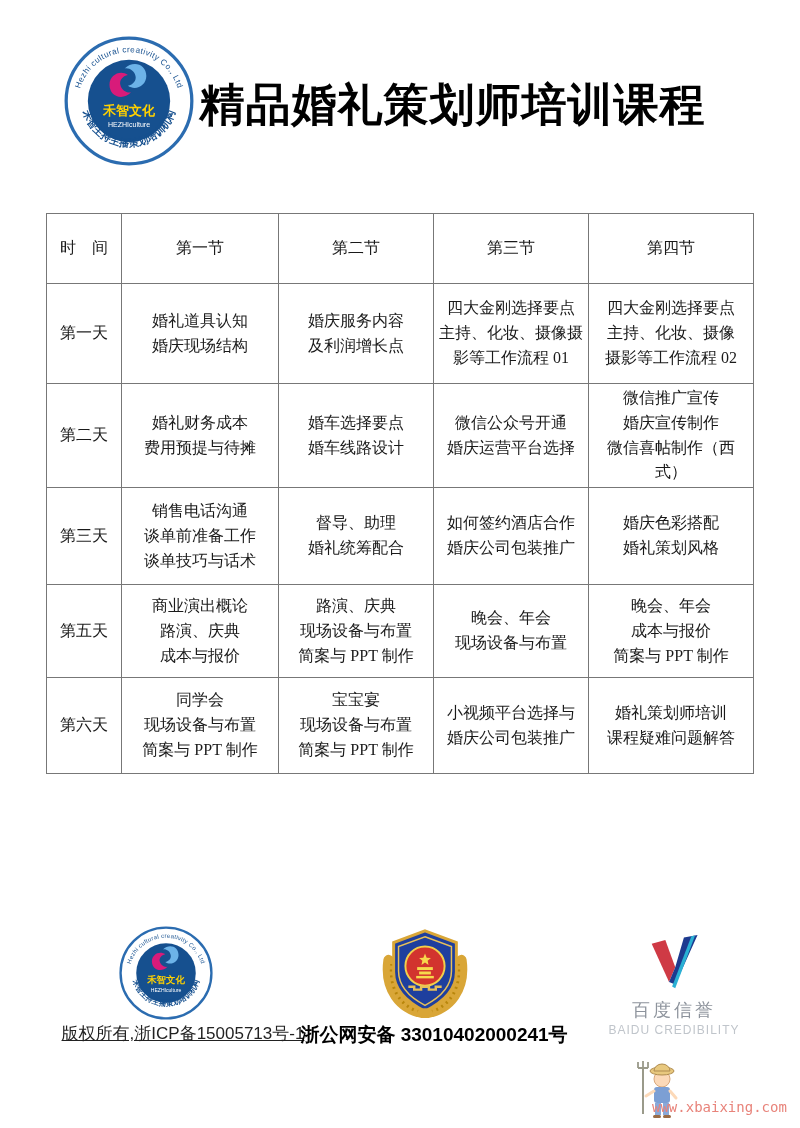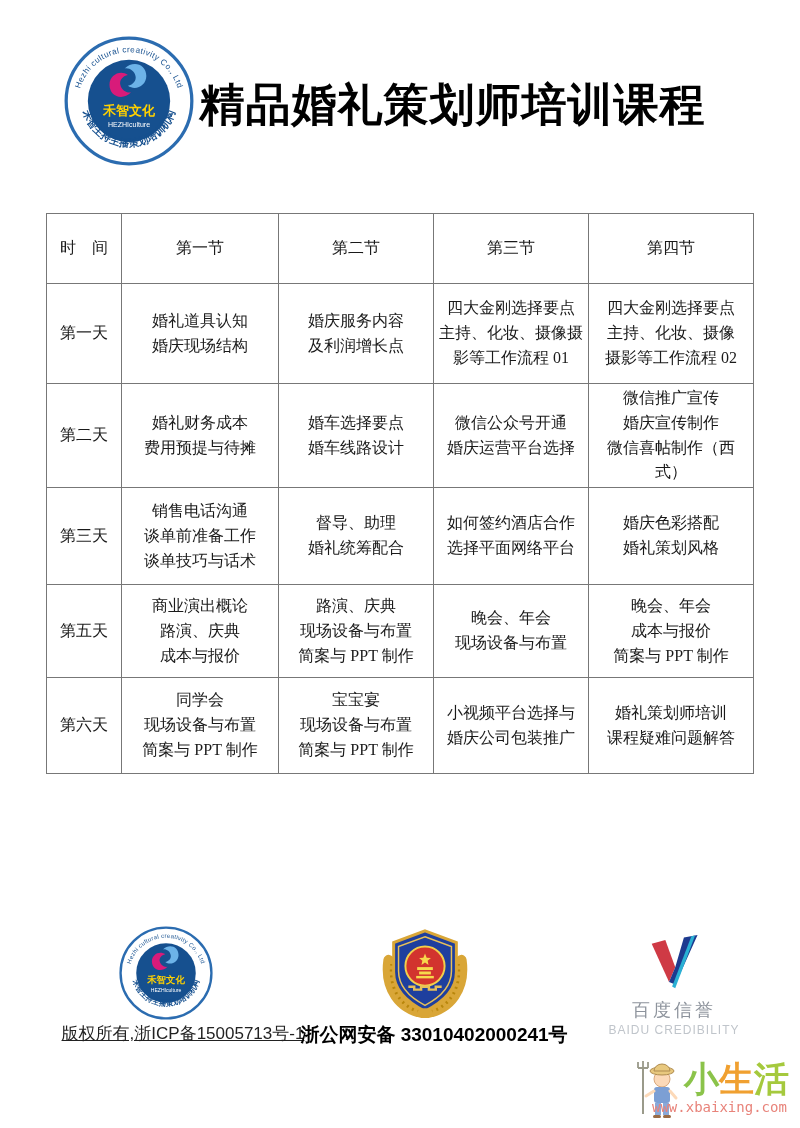--- a/index.html
+++ b/index.html
@@ -139,21 +139,21 @@
 微信喜帖制作（西式）</td>
       </tr>
       <tr class="r3">
         <td>第三天</td>
         <td>销售电话沟通
 谈单前准备工作
 谈单技巧与话术</td>
         <td>督导、助理
 婚礼统筹配合</td>
         <td>如何签约酒店合作
-选择平面网络平台</td>
+婚庆公司包装推广</td>
         <td>婚庆色彩搭配
 婚礼策划风格</td>
       </tr>
       <tr class="r5">
         <td>第五天</td>
         <td>商业演出概论
 路演、庆典
 成本与报价</td>
         <td>路演、庆典
 现场设备与布置
@@ -220,17 +220,16 @@
       <ellipse cx="26" cy="11" rx="12" ry="4" fill="#e8c87e" stroke="#b08c50" stroke-width="1"></ellipse>
       <path d="M18,11 a8,7 0 0 1 16,0 z" fill="#e8c87e" stroke="#b08c50" stroke-width="1"></path>
       <rect x="18" y="27" width="16" height="16" rx="3" fill="#7c9fd4"></rect>
       <line x1="18" y1="31" x2="10" y2="36" stroke="#fcd9b8" stroke-width="3" stroke-linecap="round"></line>
       <line x1="34" y1="31" x2="40" y2="38" stroke="#fcd9b8" stroke-width="3" stroke-linecap="round"></line>
       <rect x="19" y="43" width="6" height="12" fill="#8aa8d8"></rect>
       <rect x="27" y="43" width="6" height="12" fill="#8aa8d8"></rect>
       <rect x="17" y="55" width="8" height="3" rx="1.5" fill="#9a6b45"></rect>
       <rect x="27" y="55" width="8" height="3" rx="1.5" fill="#9a6b45"></rect>
     </svg>
-    <div class="wm-name"><span class="c0">小</span><span class="c1">生</span><span class="c2">活</span></div>
     <div class="wm-url">www.xbaixing.com</div>
   </div>
 
 </div>
 
 </body></html>

